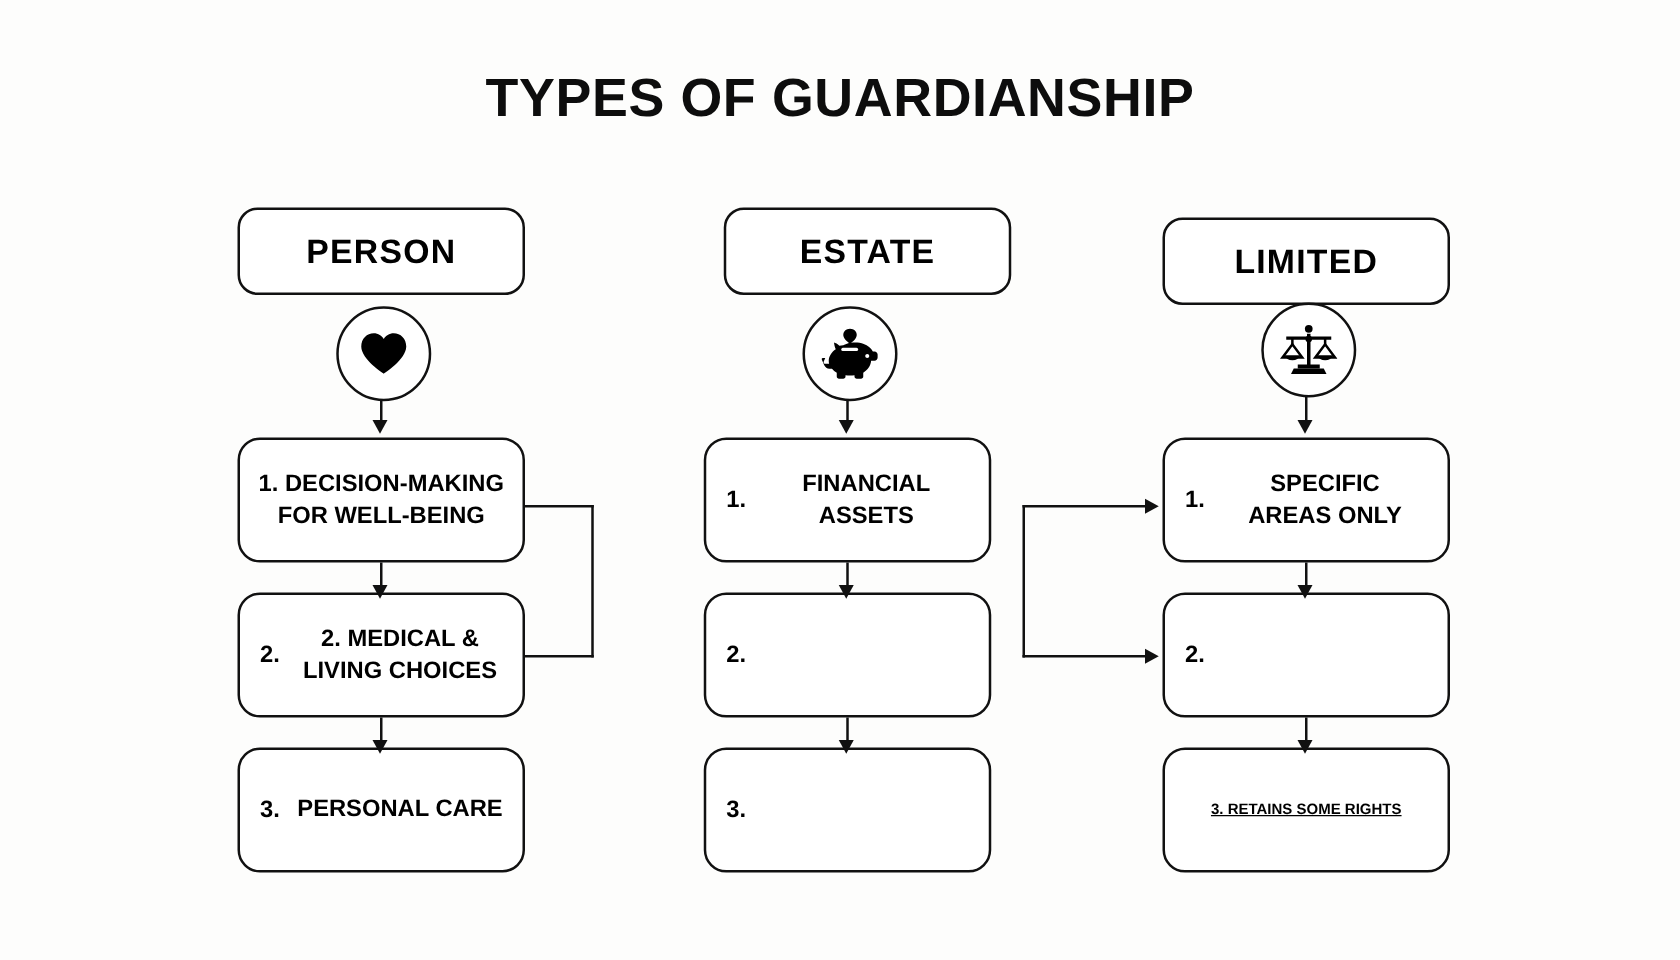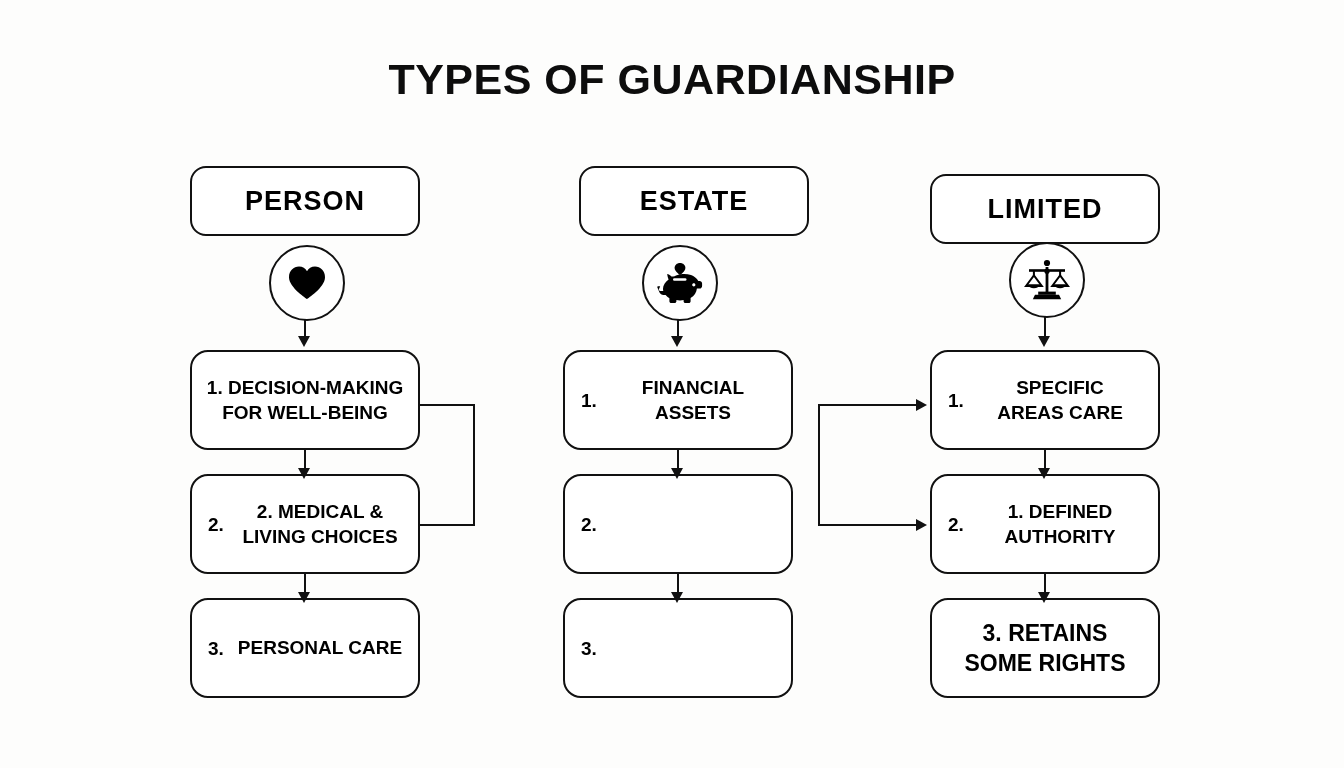--- a/index.html
+++ b/index.html
@@ -60,21 +60,21 @@
   .item-text{
     text-align:center;
     font-size:19px;
     font-weight:bold;
     line-height:1.32;
     padding:0 0;
     width:100%;
     box-sizing:border-box;
     white-space:pre-line;
   }
-  .item-text.tight{padding:0 16px;font-size:23px;}
+  .item-text.tight{padding:0 16px;font-size:12px;text-decoration:underline;}
   .item-text.shift{padding-left:40px;padding-right:10px;}
 
   
   .icon-circle{
     position:absolute;
     width:72px;height:72px;
     border:2.2px solid #111;
     border-radius:50%;
     background:#fff;
     display:flex;align-items:center;justify-content:center;
@@ -232,34 +232,32 @@
 
   <div class="conn">
     <div class="vline" style="left:1044px;top:314px;height:27px;"></div>
     <div class="arrowhead" style="left:1038px;top:336px;"></div>
   </div>
 
   <div class="box item-box" style="left:930px;top:350px;">
     <div class="item-inner">
       <span class="item-num">1.</span>
       <span class="item-text shift">SPECIFIC
-AREAS CARE</span>
+AREAS ONLY</span>
     </div>
   </div>
 
   <div class="conn">
     <div class="vline" style="left:1044px;top:450px;height:22px;"></div>
     <div class="arrowhead" style="left:1038px;top:468px;"></div>
   </div>
 
   <div class="box item-box" style="left:930px;top:474px;">
     <div class="item-inner">
       <span class="item-num">2.</span>
-      <span class="item-text shift">1. DEFINED
-AUTHORITY</span>
     </div>
   </div>
 
   <div class="conn">
     <div class="vline" style="left:1044px;top:574px;height:22px;"></div>
     <div class="arrowhead" style="left:1038px;top:592px;"></div>
   </div>
 
   <div class="box item-box" style="left:930px;top:598px;">
     <div class="item-inner">

